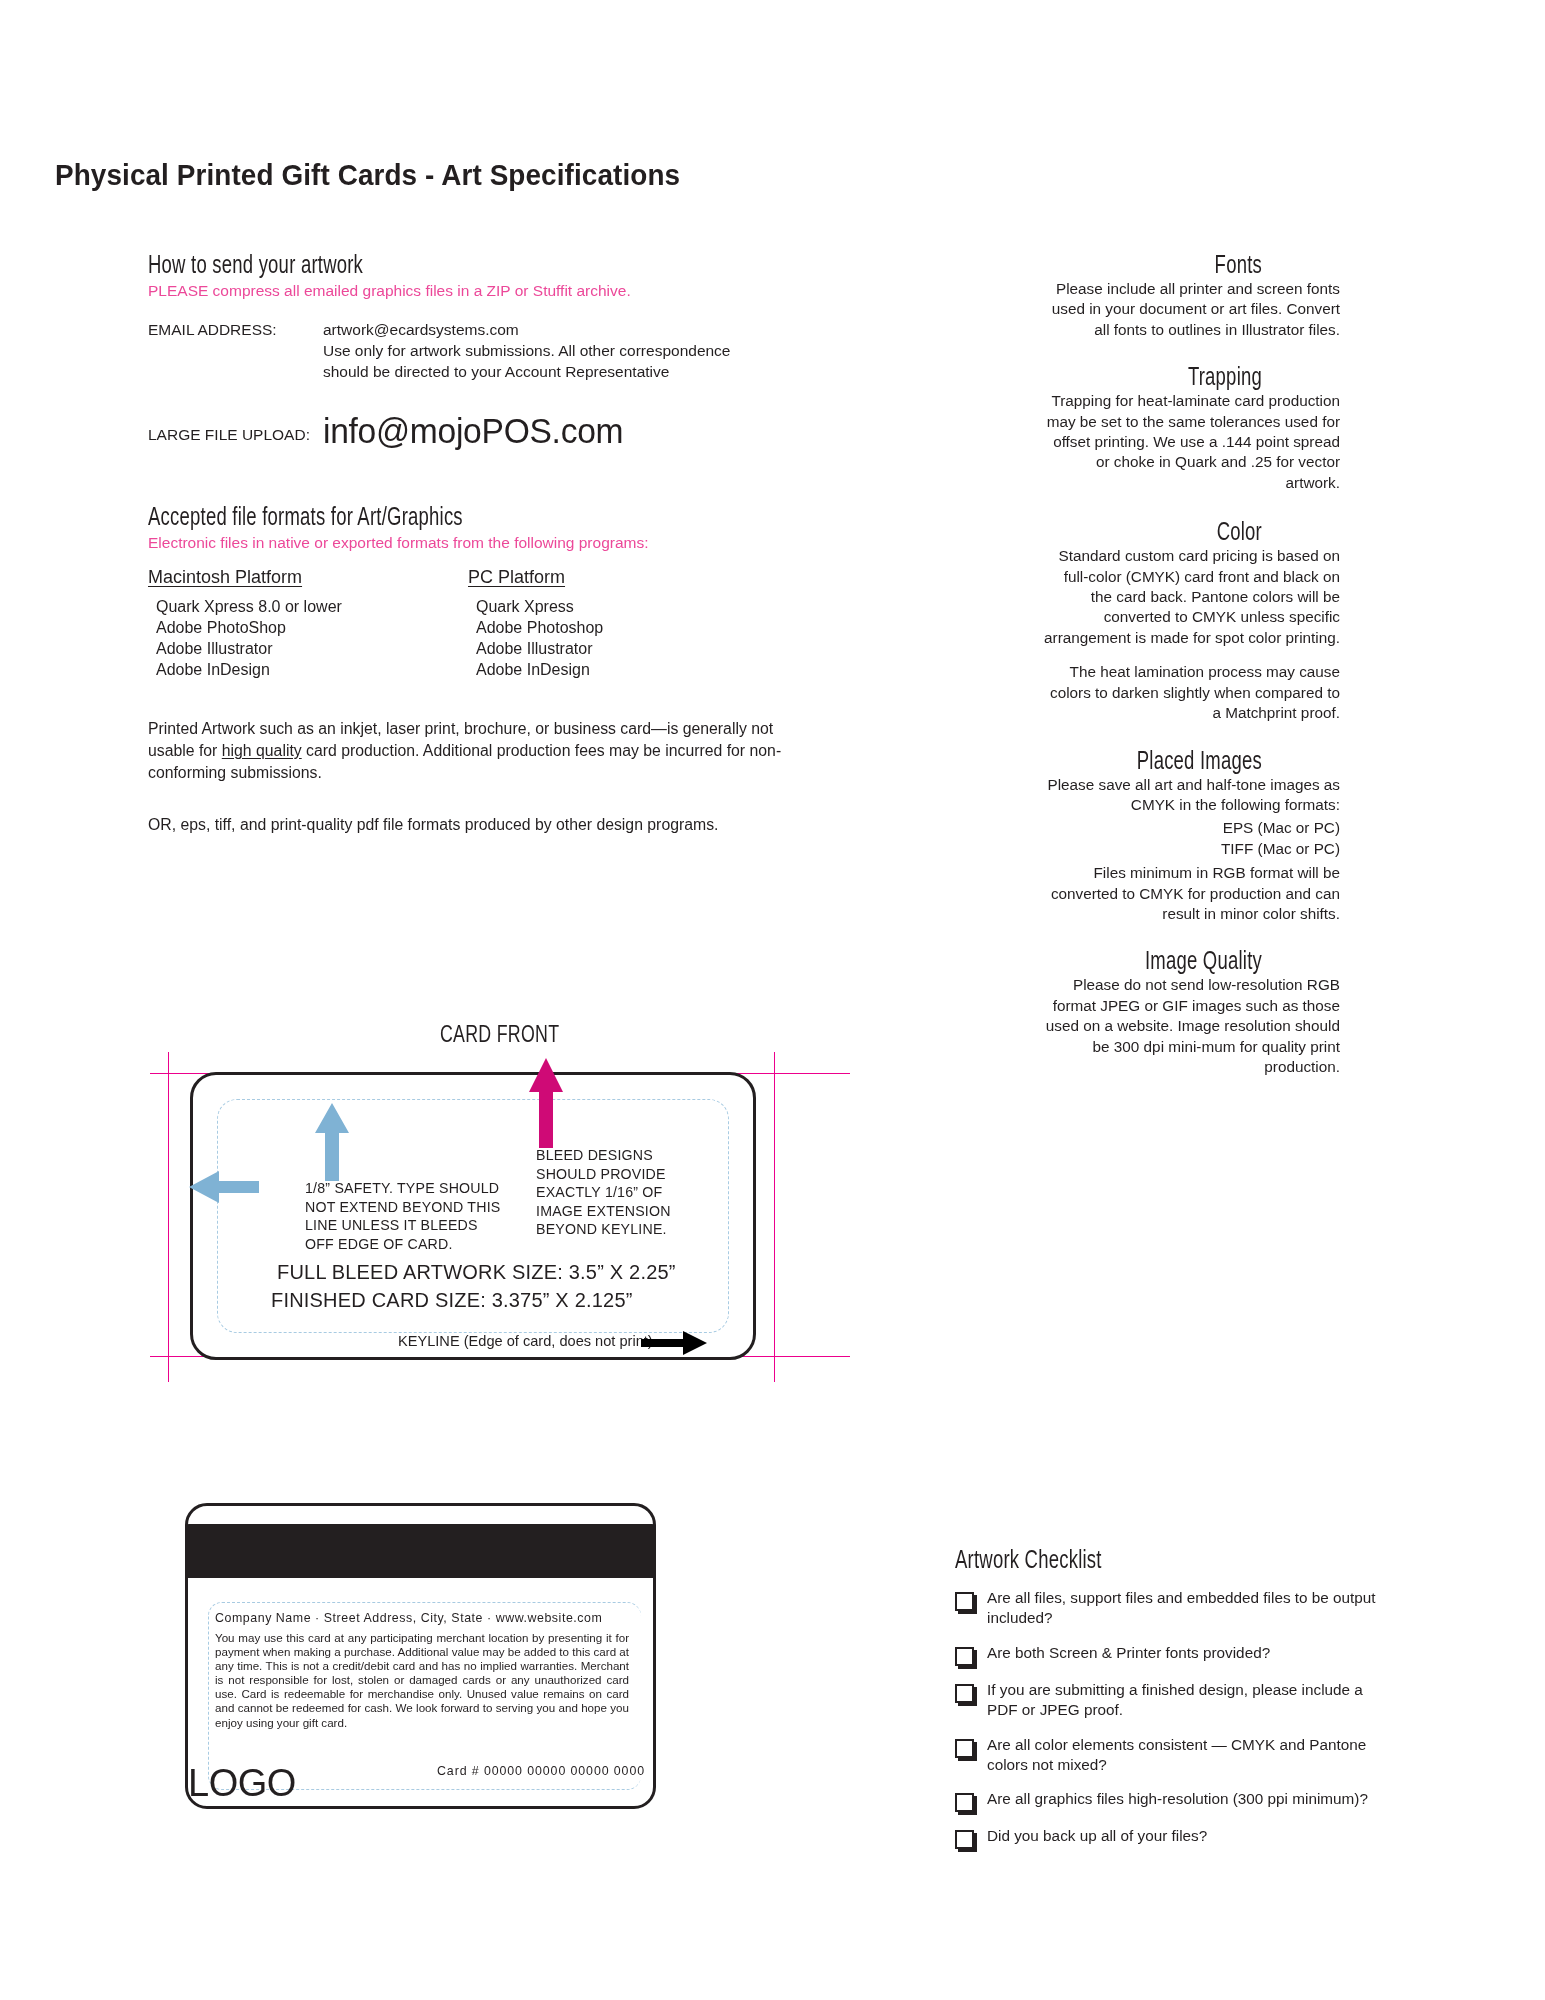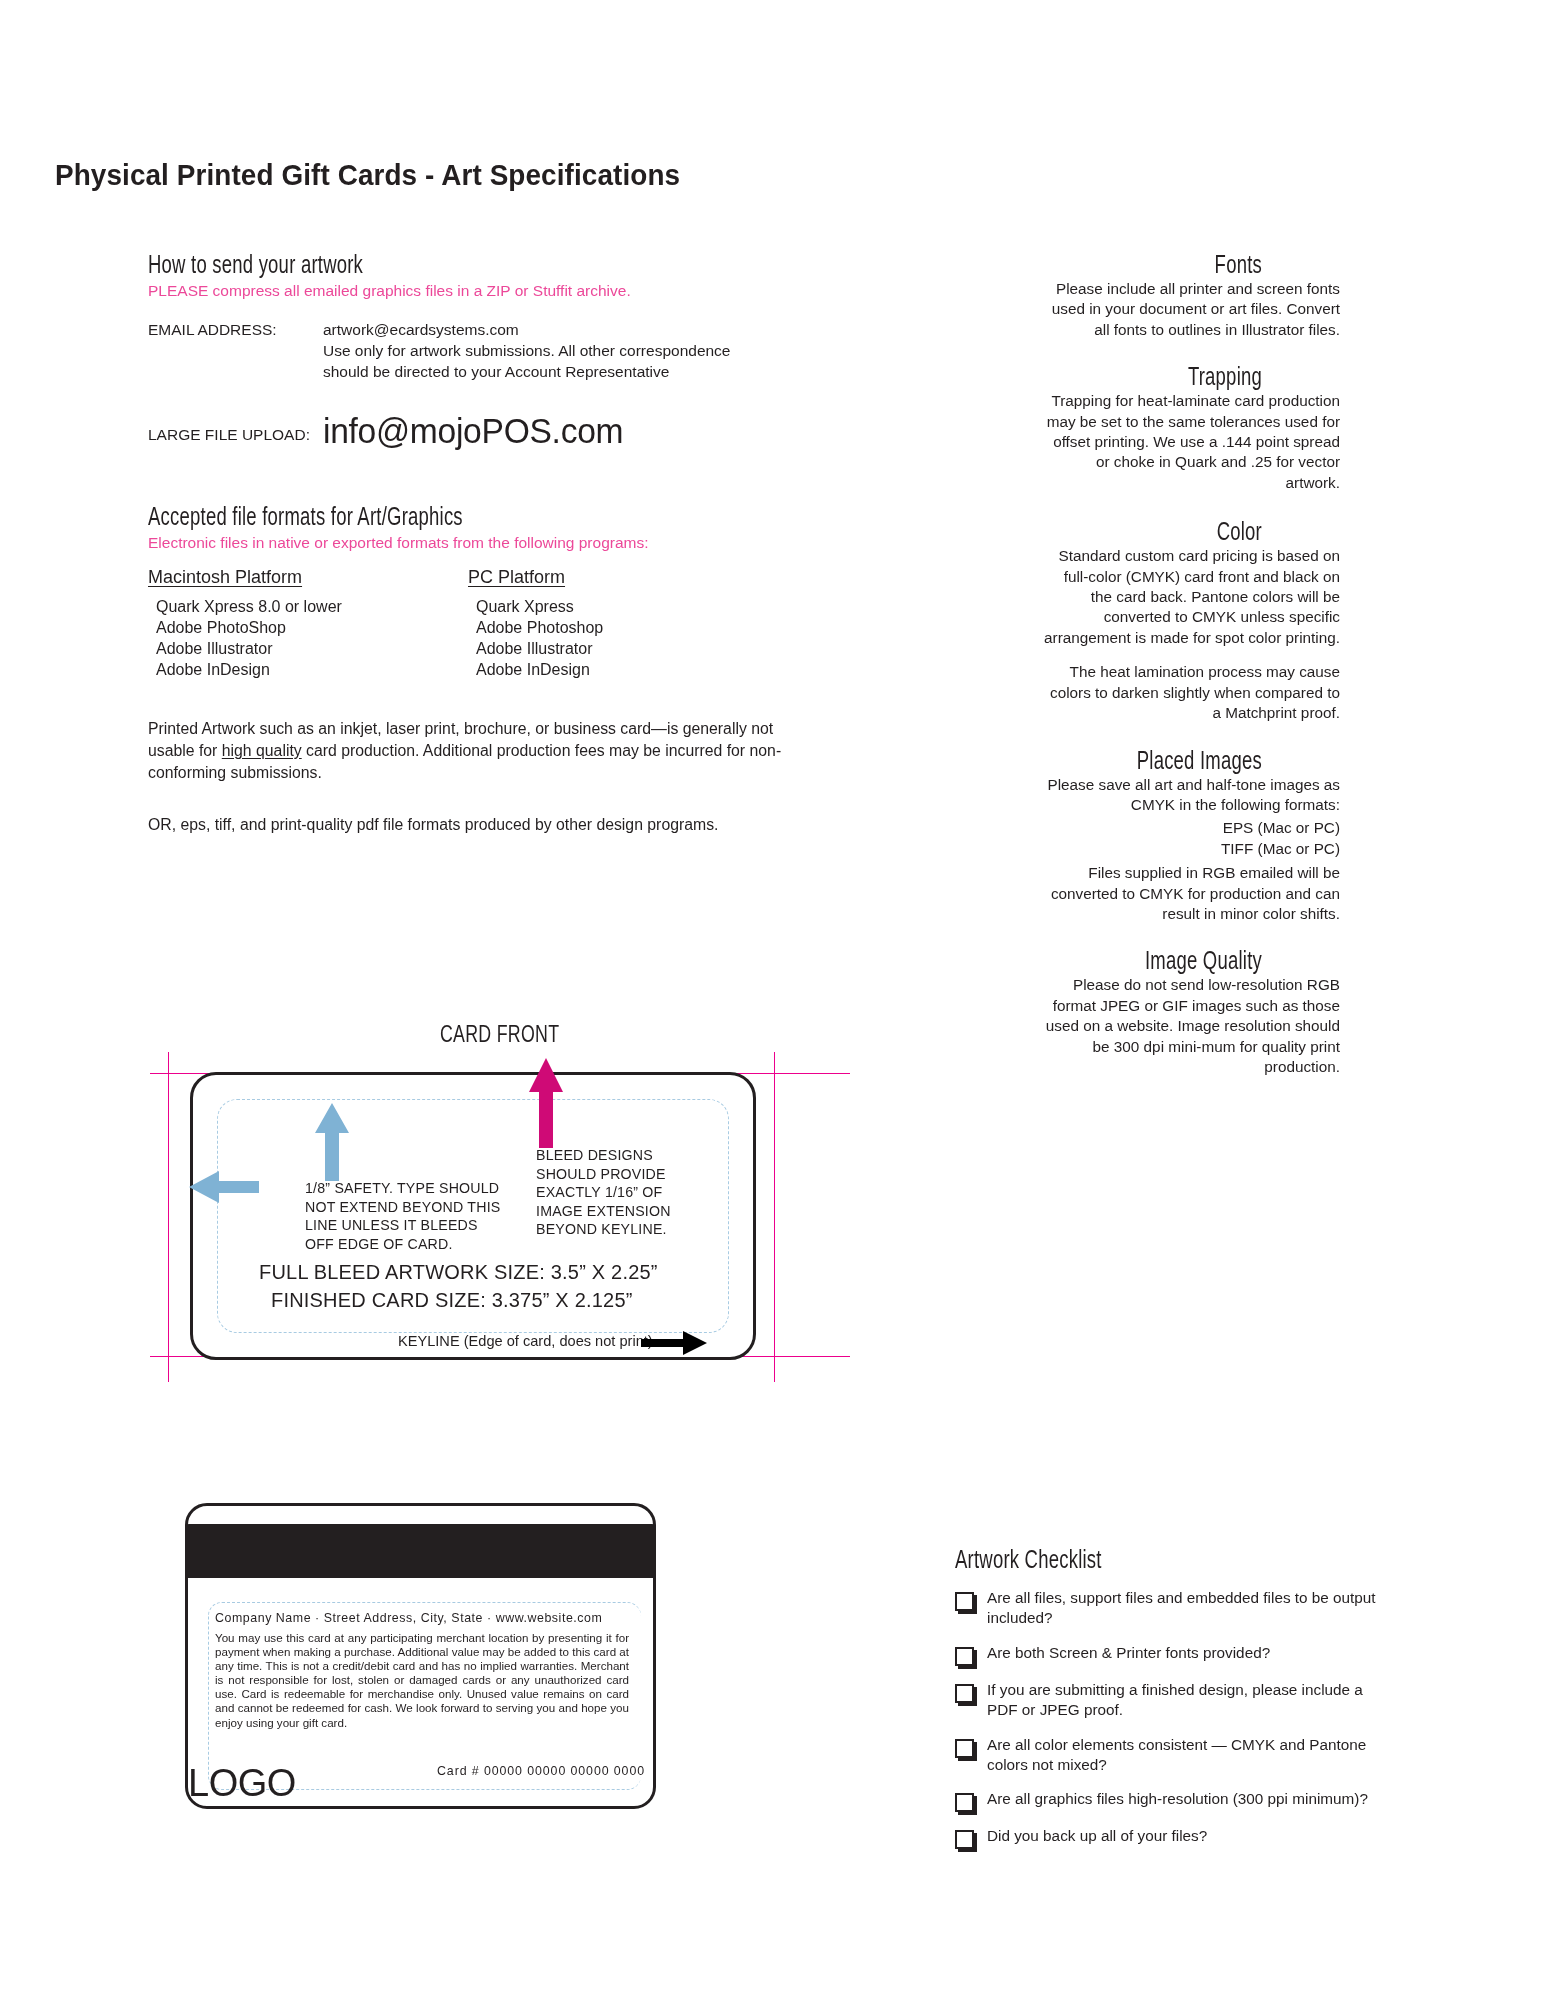--- a/index.html
+++ b/index.html
@@ -216,21 +216,21 @@
     </div>
 
     <div class="rs" style="margin-top:22px;">
       <div class="h-sec">Placed Images</div>
       <div class="rbody">
         <p style="margin-bottom:0;">Please save all art and half-tone images as CMYK in the following formats:</p>
         <div class="fmt-list">
           <div>EPS (Mac or PC)</div>
           <div>TIFF (Mac or PC)</div>
         </div>
-        <p>Files supplied in RGB emailed will be converted to CMYK for production and can result in minor color shifts.</p>
+        <p>Files minimum in RGB format will be converted to CMYK for production and can result in minor color shifts.</p>
       </div>
     </div>
 
     <div class="rs" style="margin-top:22px;">
       <div class="h-sec">Image Quality</div>
       <div class="rbody">Please do not send low-resolution RGB format JPEG or GIF images such as those used on a website. Image resolution should be 300 dpi mini-mum for quality print production.</div>
     </div>
   </div>
 
   <div id="card-front-block">
@@ -254,21 +254,21 @@
         <polygon points="0,16 30,0 30,10 70,10 70,22 30,22 30,32" fill="#7fb2d4"></polygon>
       </svg>
 
       <svg class="arrow-up" style="left:336px;top:-17px;" width="34" height="90" viewBox="0 0 34 90">
         <polygon points="17,0 34,34 24,34 24,90 10,90 10,34 0,34" fill="#cf0a76"></polygon>
       </svg>
 
       <div class="cf-text" style="left:112px;top:104px;width:200px;">1/8” SAFETY.  TYPE SHOULD NOT EXTEND BEYOND THIS LINE UNLESS IT BLEEDS OFF EDGE OF CARD.</div>
       <div class="cf-text" style="left:343px;top:71px;width:150px;">BLEED DESIGNS SHOULD PROVIDE EXACTLY 1/16” OF IMAGE EXTENSION BEYOND KEYLINE.</div>
 
-      <div class="cf-size" style="left:66px;top:183px;white-space:nowrap;">FULL BLEED ARTWORK SIZE:  3.5” X 2.25”</div>
+      <div class="cf-size" style="left:84px;top:183px;white-space:nowrap;">FULL BLEED ARTWORK SIZE:  3.5” X 2.25”</div>
       <div class="cf-size" style="left:78px;top:211px;white-space:nowrap;">FINISHED CARD SIZE:  3.375” X 2.125”</div>
 
       <div class="cf-keyline" style="left:205px;top:258px;white-space:nowrap;">KEYLINE (Edge of card, does not print)</div>
       <svg style="position:absolute;left:448px;top:256px;" width="66" height="24" viewBox="0 0 66 24">
         <polygon points="0,8 42,8 42,0 66,12 42,24 42,16 0,16" fill="#000"></polygon>
       </svg>
     </div>
   </div>
 
   <div id="card-back-block">

